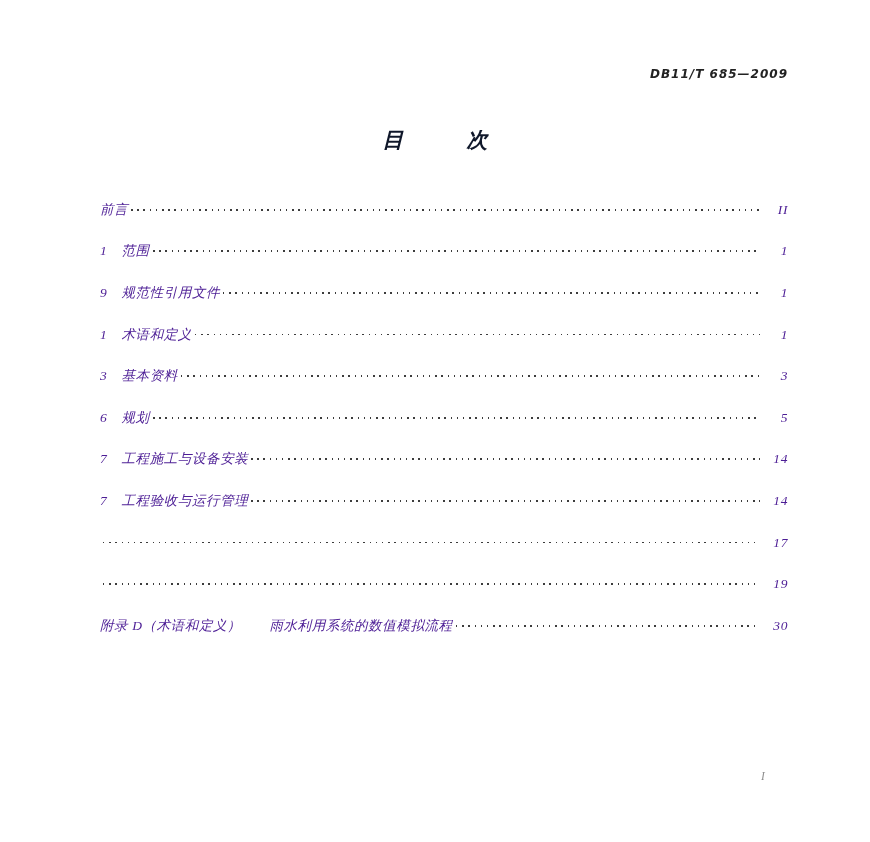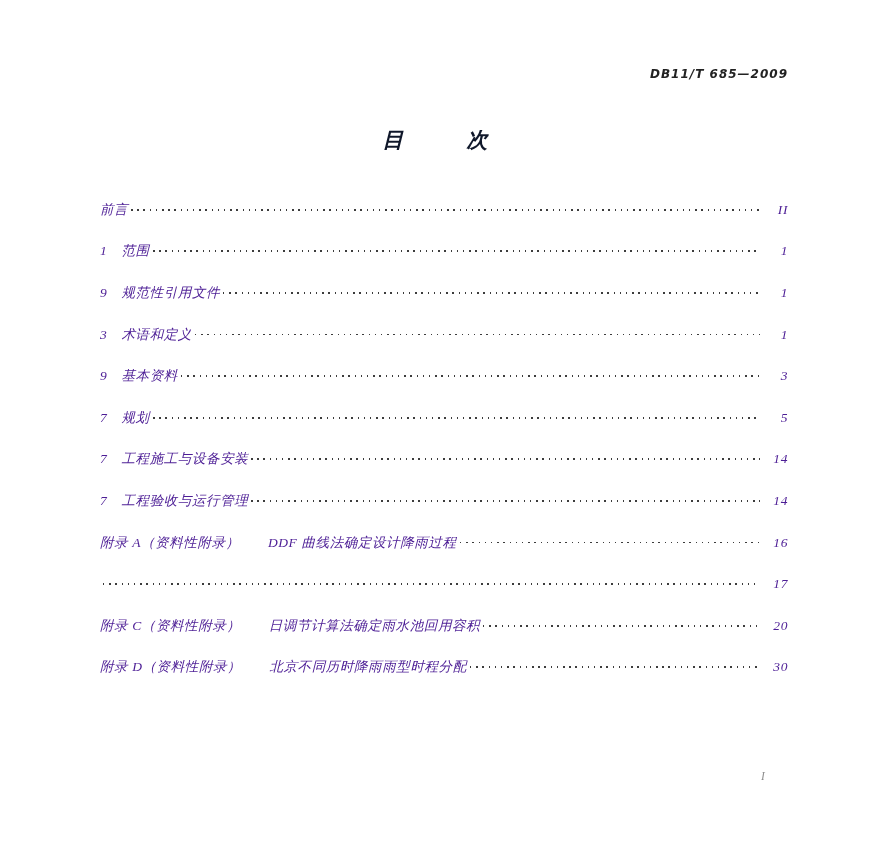--- a/index.html
+++ b/index.html
@@ -108,69 +108,63 @@
       <span class="toc-page">1</span>
     </div>
 
     <div class="toc-row">
       <span class="toc-label">9　规范性引用文件</span>
       <span class="toc-dots"></span>
       <span class="toc-page">1</span>
     </div>
 
     <div class="toc-row">
-      <span class="toc-label">3　术语和定义</span>
+      <span class="toc-label">1　术语和定义</span>
       <span class="toc-dots"></span>
       <span class="toc-page">1</span>
     </div>
 
     <div class="toc-row">
-      <span class="toc-label">9　基本资料</span>
+      <span class="toc-label">3　基本资料</span>
       <span class="toc-dots"></span>
       <span class="toc-page">3</span>
     </div>
 
     <div class="toc-row">
-      <span class="toc-label">7　规划</span>
+      <span class="toc-label">6　规划</span>
       <span class="toc-dots"></span>
       <span class="toc-page">5</span>
     </div>
 
 
     <div class="toc-row">
       <span class="toc-label">7　工程施工与设备安装</span>
       <span class="toc-dots"></span>
       <span class="toc-page">14</span>
     </div>
 
     <div class="toc-row">
       <span class="toc-label">7　工程验收与运行管理</span>
       <span class="toc-dots"></span>
       <span class="toc-page">14</span>
     </div>
 
-    <div class="toc-row">
-      <span class="toc-label">附录 A（资料性附录）　　DDF 曲线法确定设计降雨过程</span>
-      <span class="toc-dots"></span>
-      <span class="toc-page">16</span>
-    </div>
 
     <div class="toc-row">
       <span class="toc-dots"></span>
       <span class="toc-page">17</span>
     </div>
 
     <div class="toc-row">
-      <span class="toc-label">附录 C（资料性附录）　　日调节计算法确定雨水池回用容积</span>
       <span class="toc-dots"></span>
-      <span class="toc-page">20</span>
+      <span class="toc-page">19</span>
     </div>
 
     <div class="toc-row">
-      <span class="toc-label">附录 D（资料性附录）　　北京不同历时降雨雨型时程分配</span>
+      <span class="toc-label">附录 D（术语和定义）　　雨水利用系统的数值模拟流程</span>
       <span class="toc-dots"></span>
       <span class="toc-page">30</span>
     </div>
   </div>
 
   <div class="footer-page-number">I</div>
 
 </div>
 
 </body></html>

